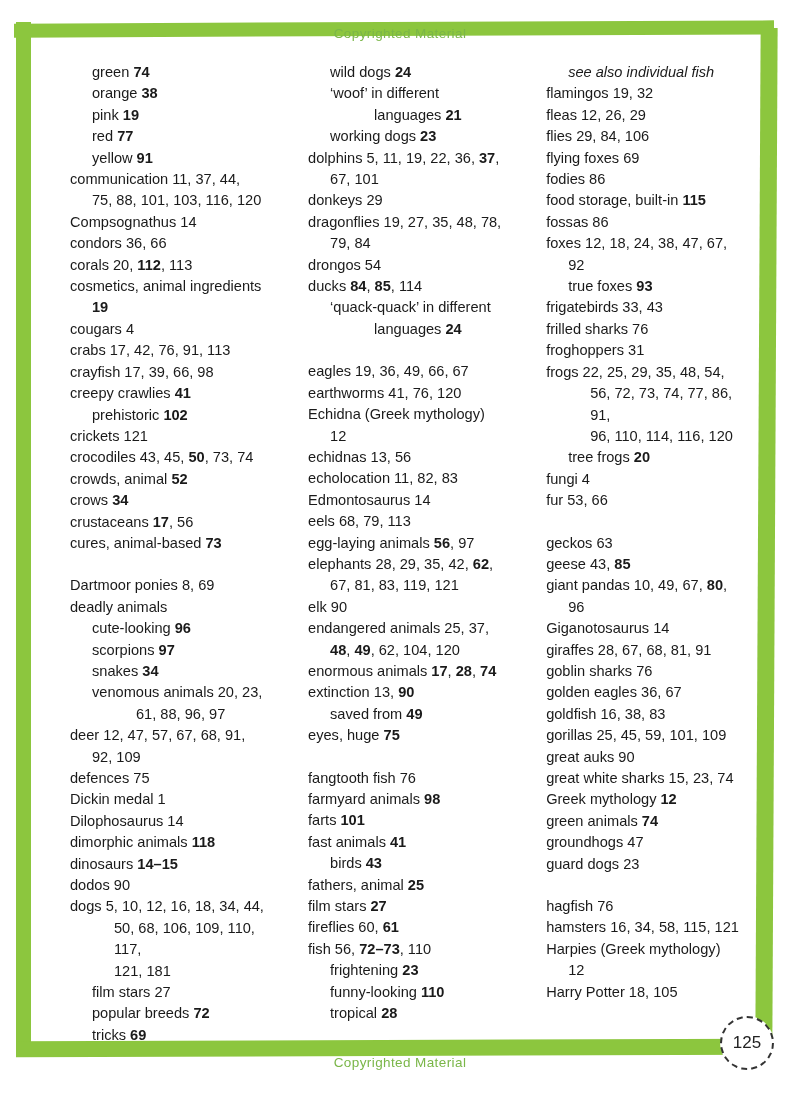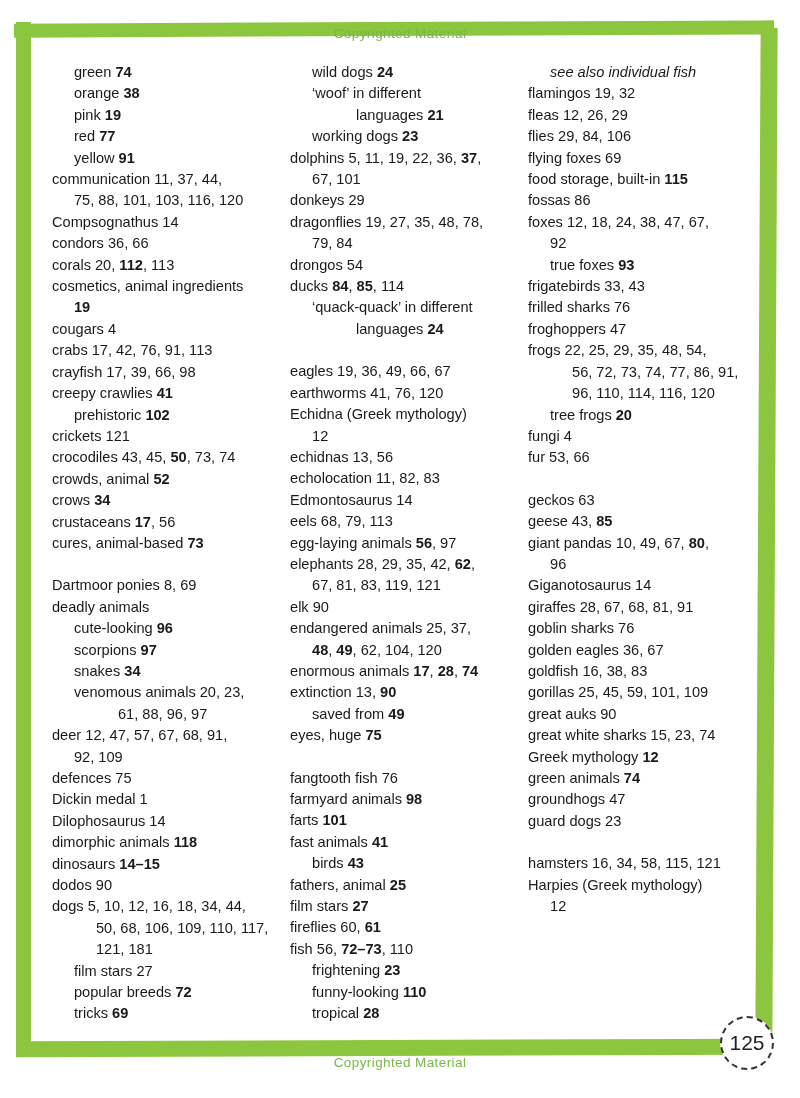--- a/index.html
+++ b/index.html
@@ -78,36 +78,37 @@
   }
   .page-number {
     position: absolute;
     right: 26px;
     bottom: 28px;
     width: 50px;
     height: 50px;
     border-radius: 50%;
     border: 2px dashed #333;
     color: #222;
-    font-size: 21px;
+    font-size: 17px;
     display: flex;
     align-items: center;
     justify-content: center;
     background: #fff;
   }
   .columns {
     position: absolute;
     left: 52px;
     top: 62px;
     width: 700px;
     display: flex;
     gap: 16px;
   }
   .col {
     width: 228px;
+    margin-left: 18px;
   }
   .col-2 { width: 228px; }
   .col-3 { width: 230px; }
   .entry {
     font-size: 14.6px;
     line-height: 21.4px;
     color: #1a1a1a;
     margin: 0;
     padding: 0;
     text-indent: 0;
@@ -228,27 +229,28 @@
         <div class="entry lvl1">frightening <b>23</b></div>
         <div class="entry lvl1">funny-looking <b>110</b></div>
         <div class="entry lvl1">tropical <b>28</b></div>
       </div>
     <div class="col col-3" id="col3">
         <div class="entry lvl1 seealso"><i>see also individual fish</i></div>
         <div class="entry lvl0">flamingos 19, 32</div>
         <div class="entry lvl0">fleas 12, 26, 29</div>
         <div class="entry lvl0">flies 29, 84, 106</div>
         <div class="entry lvl0">flying foxes 69</div>
+        <div class="entry lvl0">fodies 86</div>
         <div class="entry lvl0">food storage, built-in <b>115</b></div>
         <div class="entry lvl0">fossas 86</div>
         <div class="entry lvl0">foxes 12, 18, 24, 38, 47, 67,<span class="cont">92</span></div>
         <div class="entry lvl1">true foxes <b>93</b></div>
         <div class="entry lvl0">frigatebirds 33, 43</div>
         <div class="entry lvl0">frilled sharks 76</div>
-        <div class="entry lvl0">froghoppers 47</div>
+        <div class="entry lvl0">froghoppers 31</div>
         <div class="entry lvl0">frogs 22, 25, 29, 35, 48, 54,<span class="cont2">56, 72, 73, 74, 77, 86, 91,</span><span class="cont2">96, 110, 114, 116, 120</span></div>
         <div class="entry lvl1">tree frogs <b>20</b></div>
         <div class="entry lvl0">fungi 4</div>
         <div class="entry lvl0">fur 53, 66</div>
         <div class="gap"></div>
         <div class="entry lvl0">geckos 63</div>
         <div class="entry lvl0">geese 43, <b>85</b></div>
         <div class="entry lvl0">giant pandas 10, 49, 67, <b>80</b>,<span class="cont">96</span></div>
         <div class="entry lvl0">Giganotosaurus 14</div>
         <div class="entry lvl0">giraffes 28, 67, 68, 81, 91</div>
@@ -256,20 +258,22 @@
         <div class="entry lvl0">golden eagles 36, 67</div>
         <div class="entry lvl0">goldfish 16, 38, 83</div>
         <div class="entry lvl0">gorillas 25, 45, 59, 101, 109</div>
         <div class="entry lvl0">great auks 90</div>
         <div class="entry lvl0">great white sharks 15, 23, 74</div>
         <div class="entry lvl0">Greek mythology <b>12</b></div>
         <div class="entry lvl0">green animals <b>74</b></div>
         <div class="entry lvl0">groundhogs 47</div>
         <div class="entry lvl0">guard dogs 23</div>
         <div class="gap"></div>
+        <div class="entry lvl0">hagfish 76</div>
         <div class="entry lvl0">hamsters 16, 34, 58, 115, 121</div>
         <div class="entry lvl0">Harpies (Greek mythology)<span class="cont">12</span></div>
+        <div class="entry lvl0">Harry Potter 18, 105</div>
       </div>
   </div>
 
   <div class="copyright-bottom">Copyrighted Material</div>
   <div class="page-number">125</div>
 </div>
 
 </body></html>

